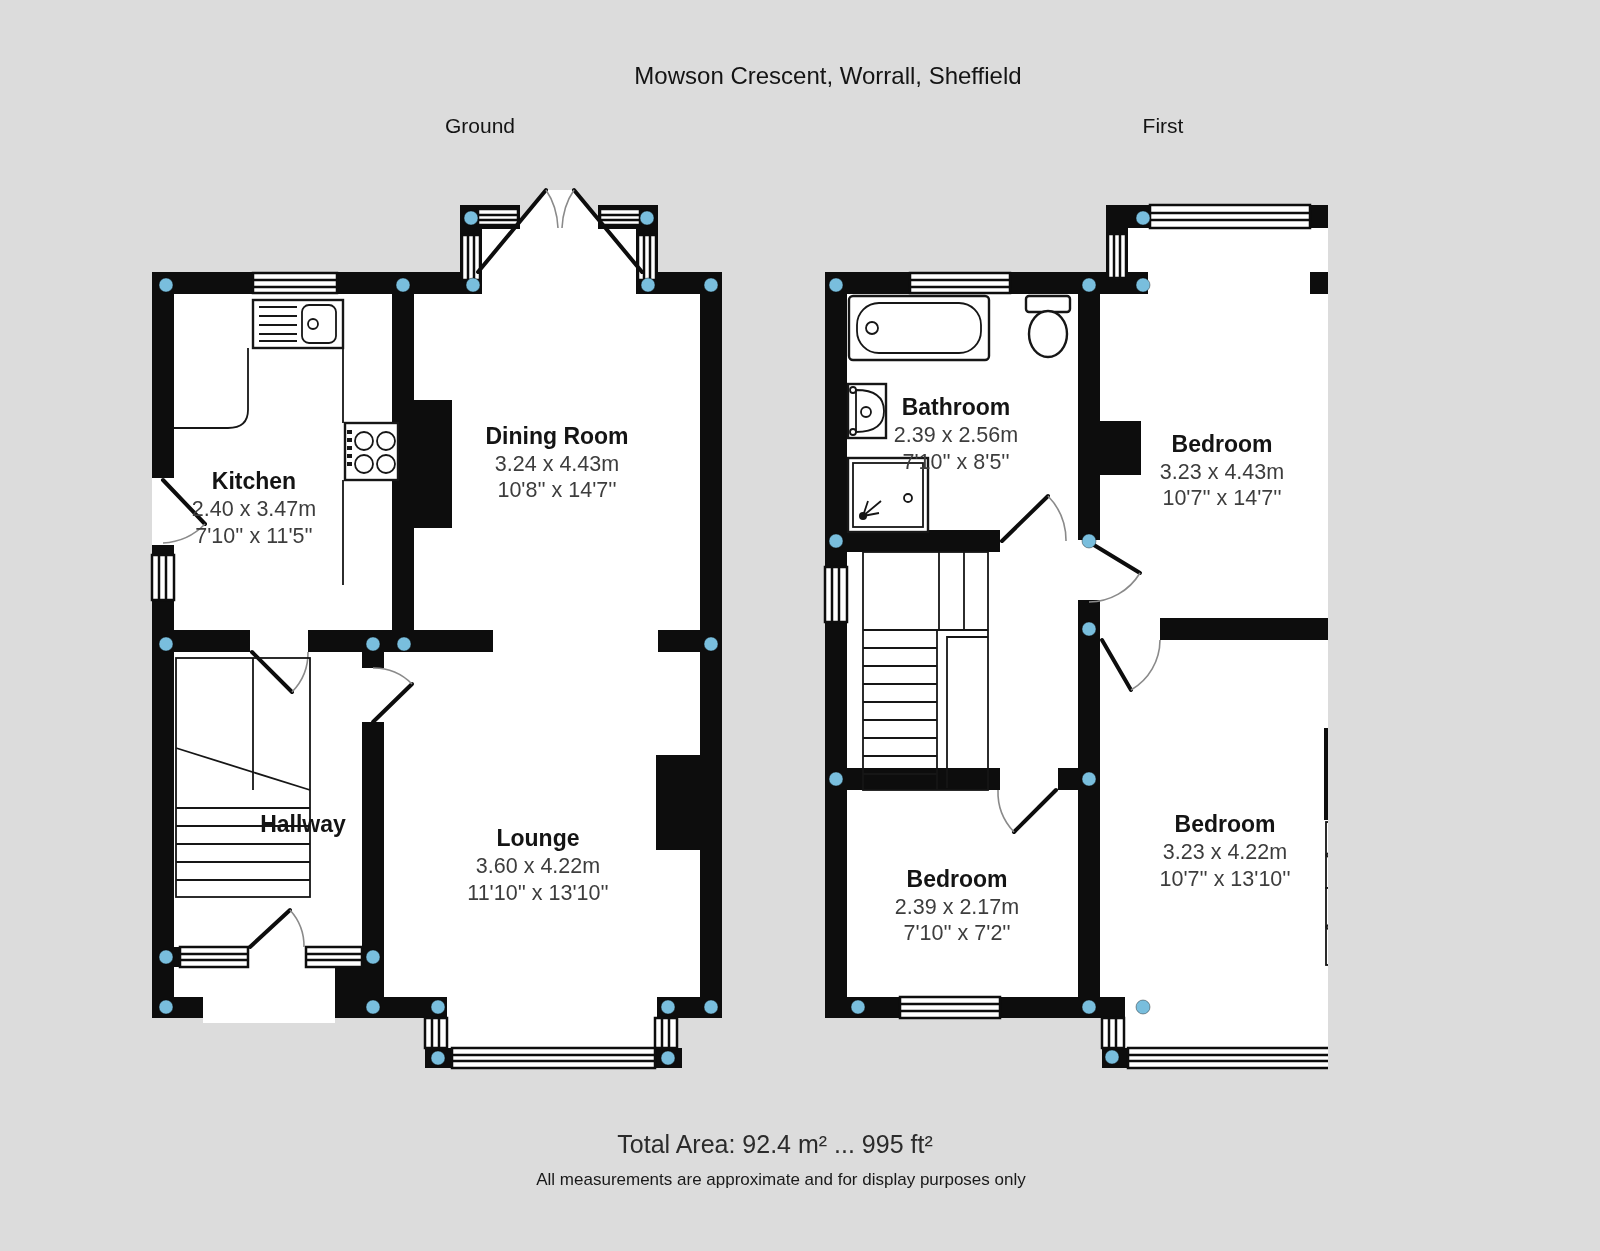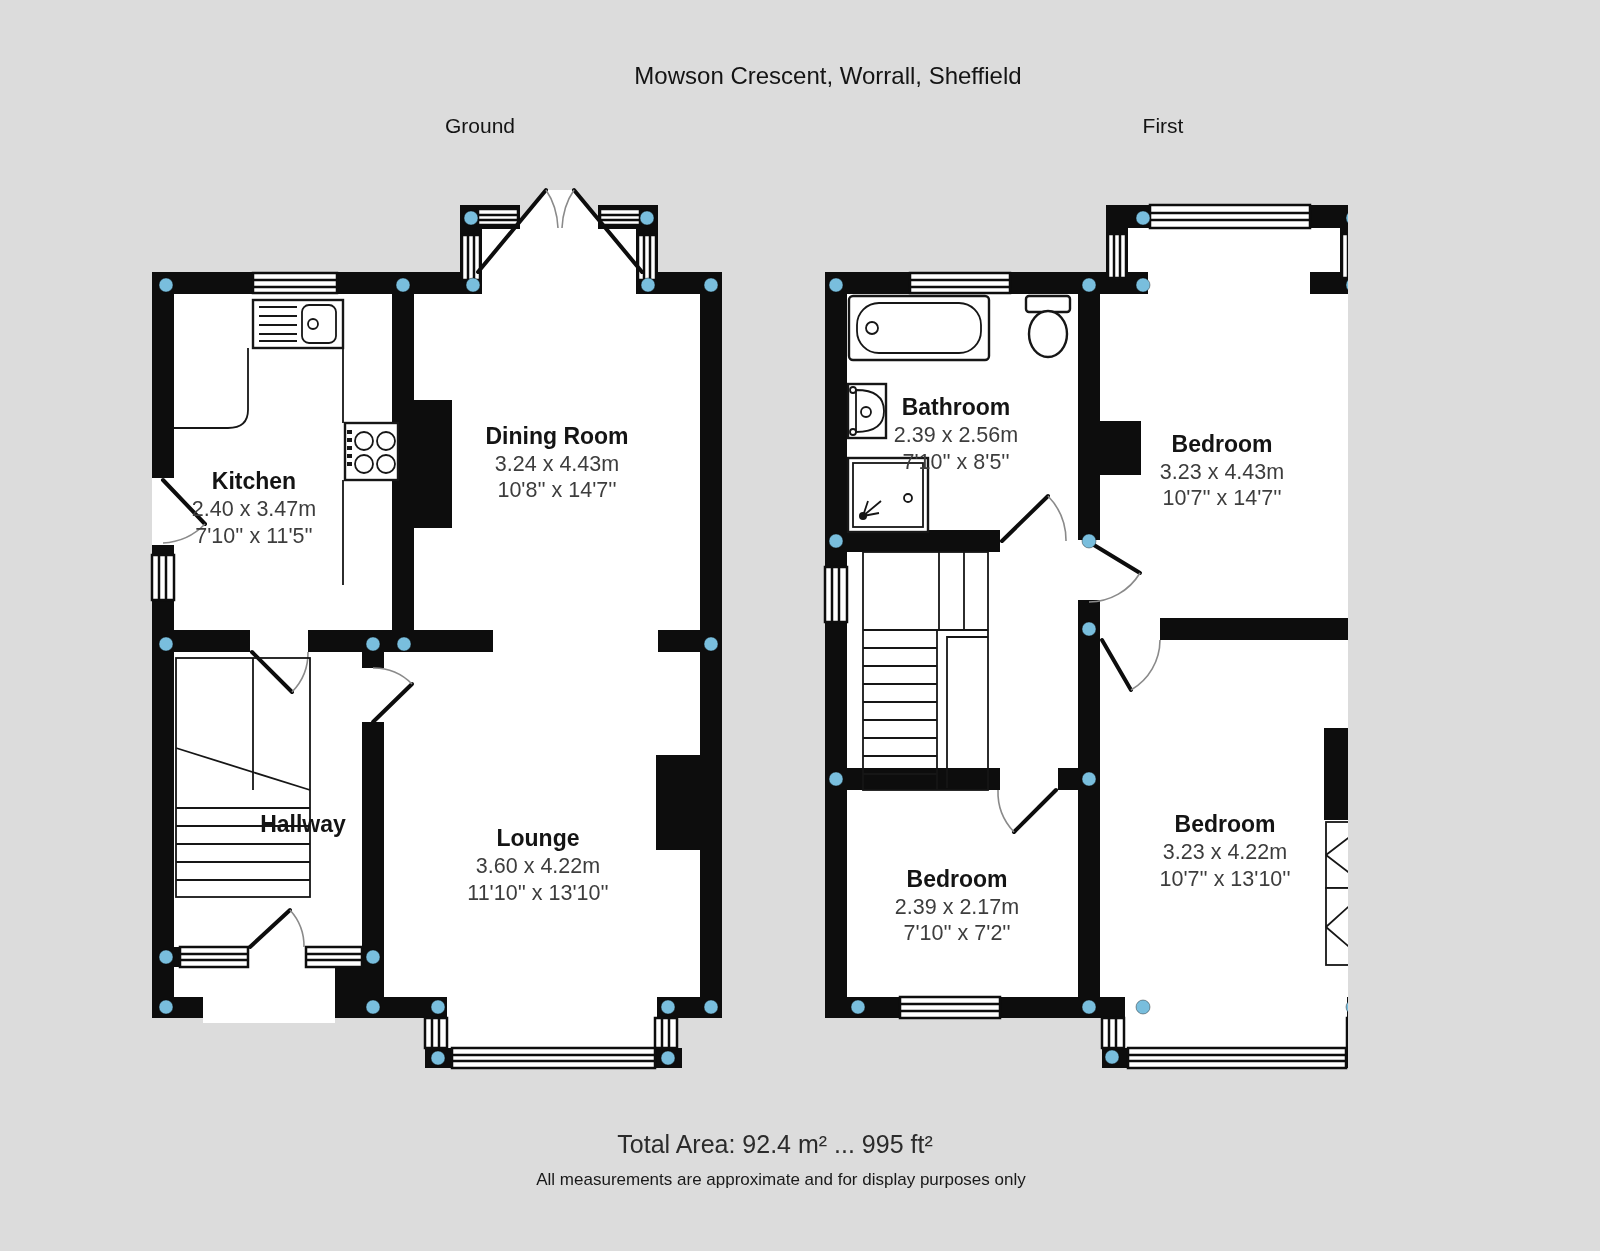--- a/index.html
+++ b/index.html
@@ -1,21 +1,21 @@
 <!DOCTYPE html>
 <html style="--background: #dcdcdc; --floor: #ffffff; --wall: #0d0d0d; --corner-dot: #79bedd; --dimension-text: #3d3d3d; --label-text: #141414;"><head>
 <meta charset="utf-8">
 <style>
   :root{
     --background:#dcdcdc; --floor:#ffffff; --wall:#0d0d0d;
     --corner-dot:#79bedd; --dimension-text:#3d3d3d; --label-text:#141414;
   }
   html,body{margin:0;padding:0;}
   body{background:var(--background);font-family:"Liberation Sans",sans-serif;}
-  .page{position:relative;width:1328px;height:1251px;background:var(--background);overflow:hidden;padding-left:20px;}
+  .page{position:relative;width:1328px;height:1251px;background:var(--background);overflow:hidden;}
   svg{position:absolute;left:0;top:0;}
   .wall{fill:var(--wall);}
   .floorfill{fill:var(--floor);}
   .win{fill:var(--floor);stroke:var(--wall);stroke-width:2.5;}
   .wl{stroke:var(--wall);stroke-width:2.5;fill:none;}
   .dr{stroke:var(--wall);stroke-width:4;fill:none;stroke-linecap:round;}
   .arc{stroke:#8a8a8a;stroke-width:1.6;fill:none;}
   .fx{fill:var(--floor);stroke:#161616;stroke-width:2.4;}
   .thin{stroke:#161616;stroke-width:1.8;fill:none;}
   .thinf{fill:var(--floor);stroke:#161616;stroke-width:1.8;}

